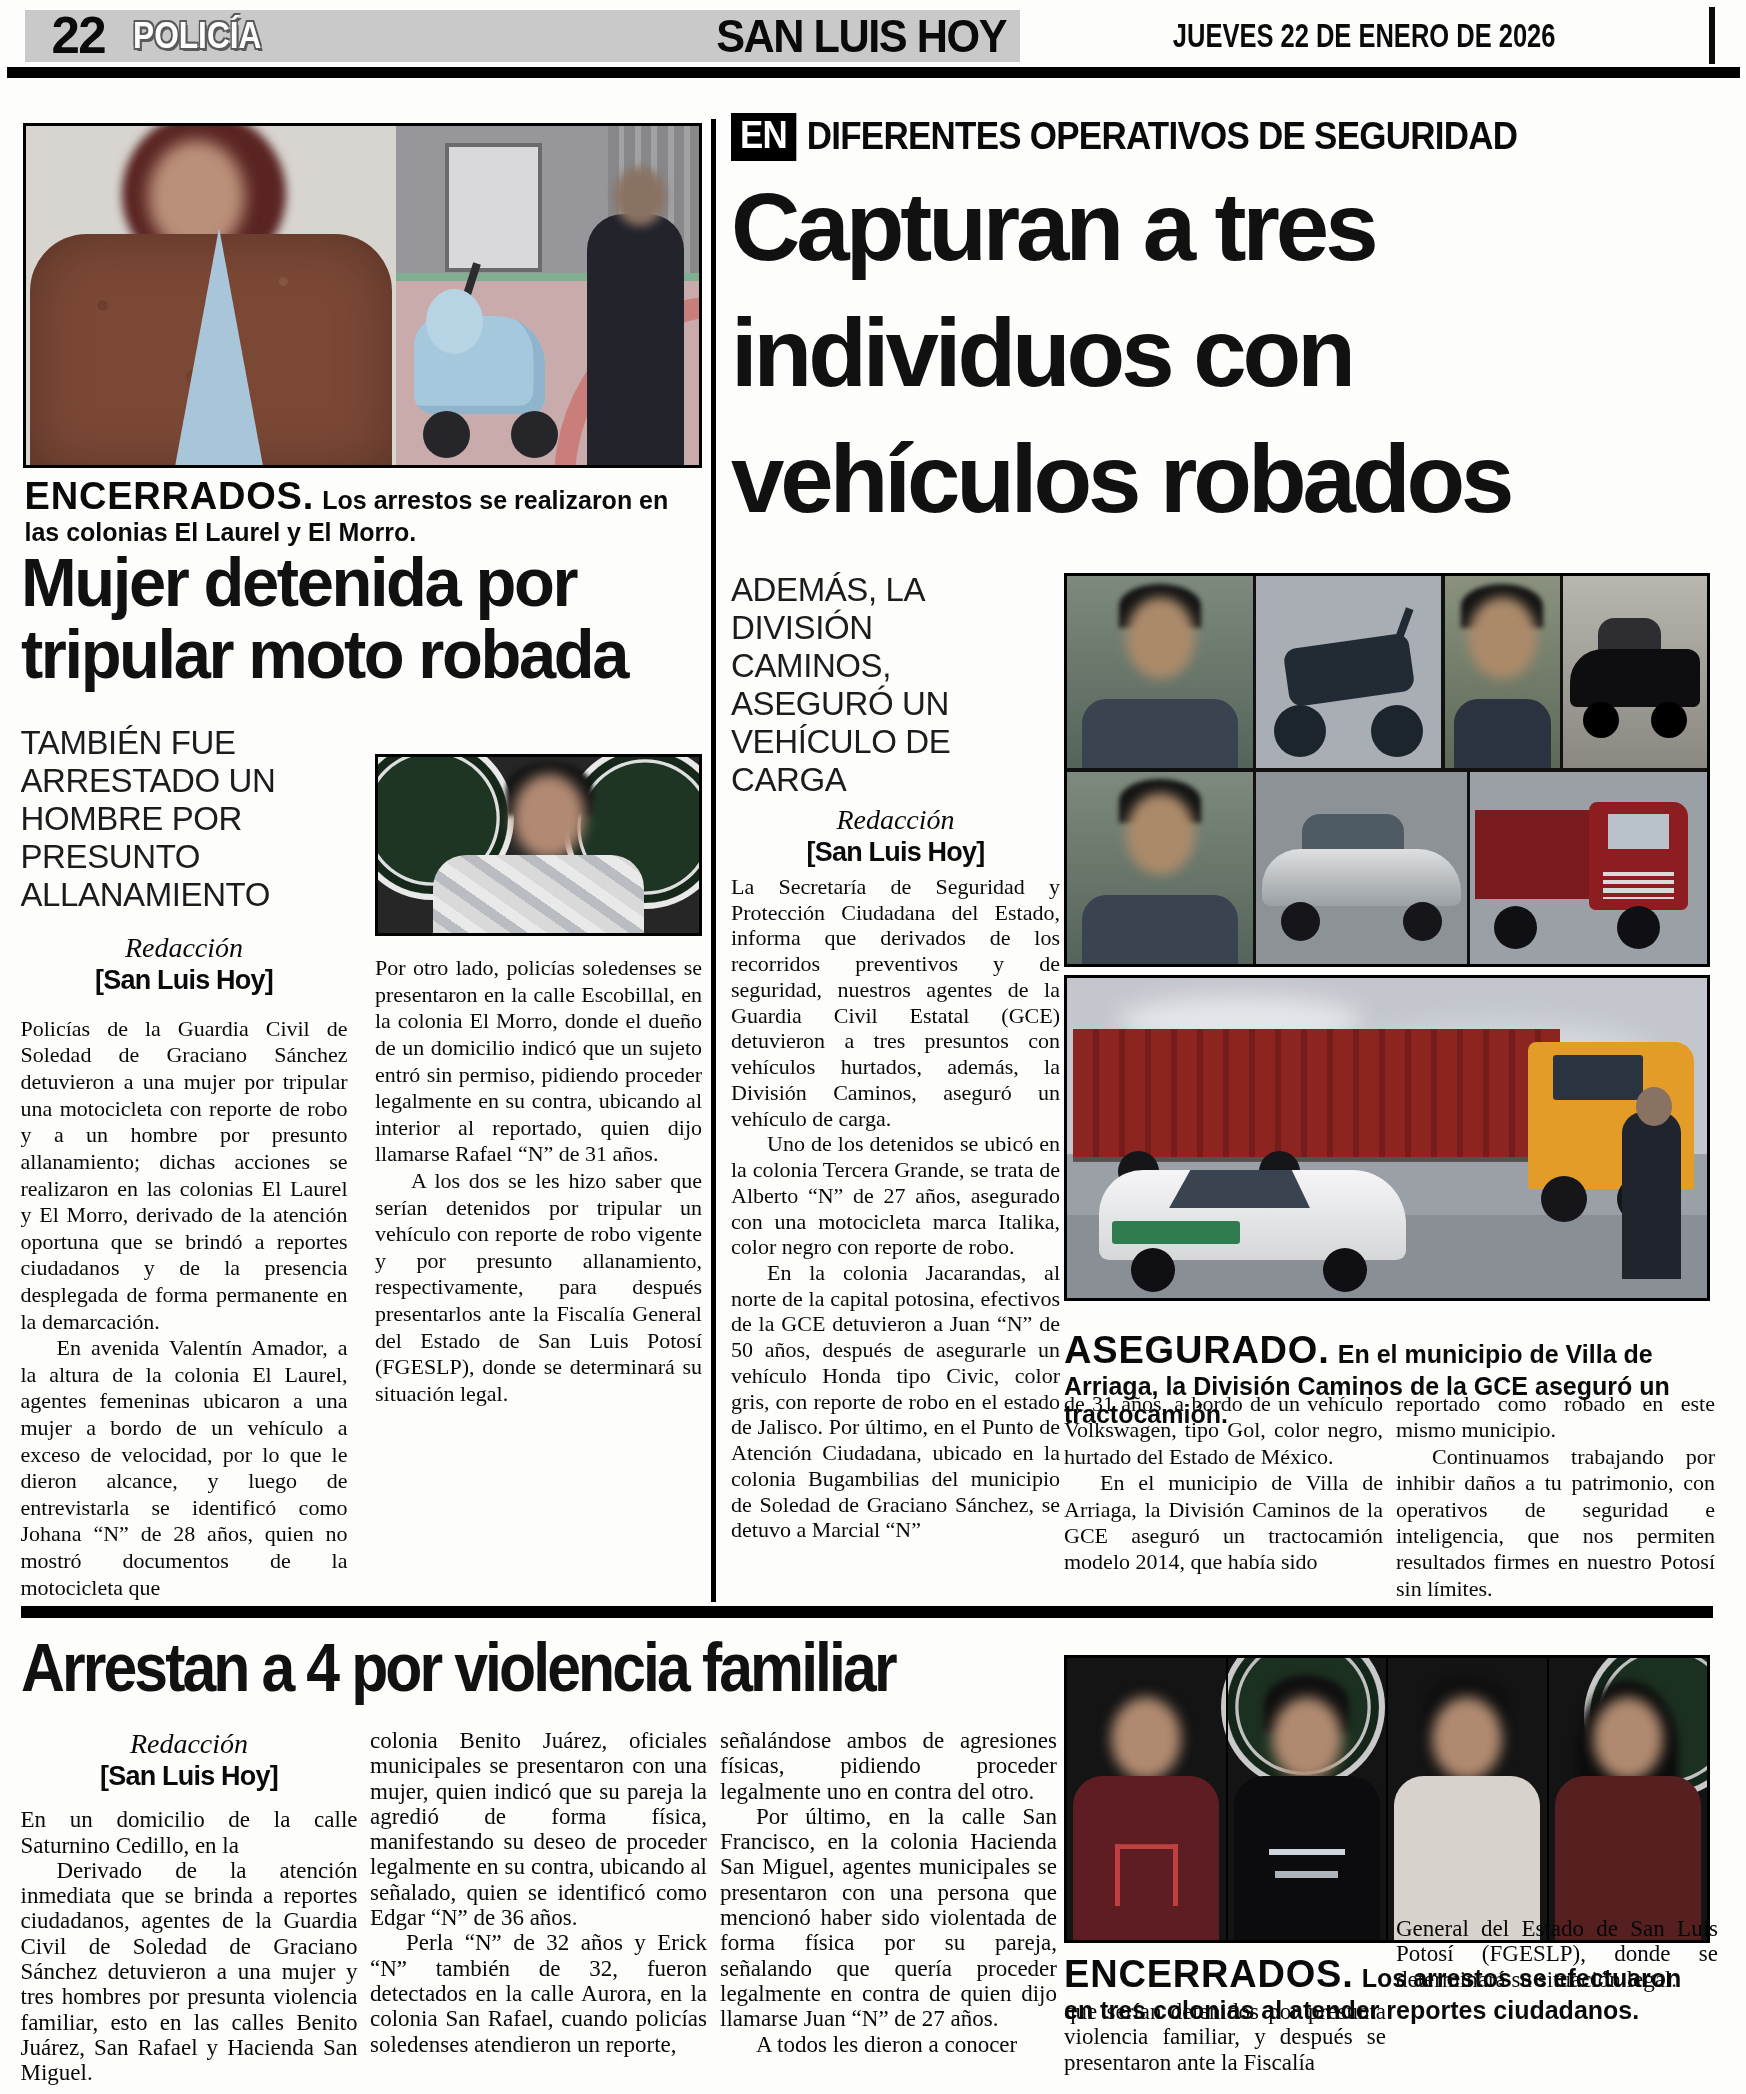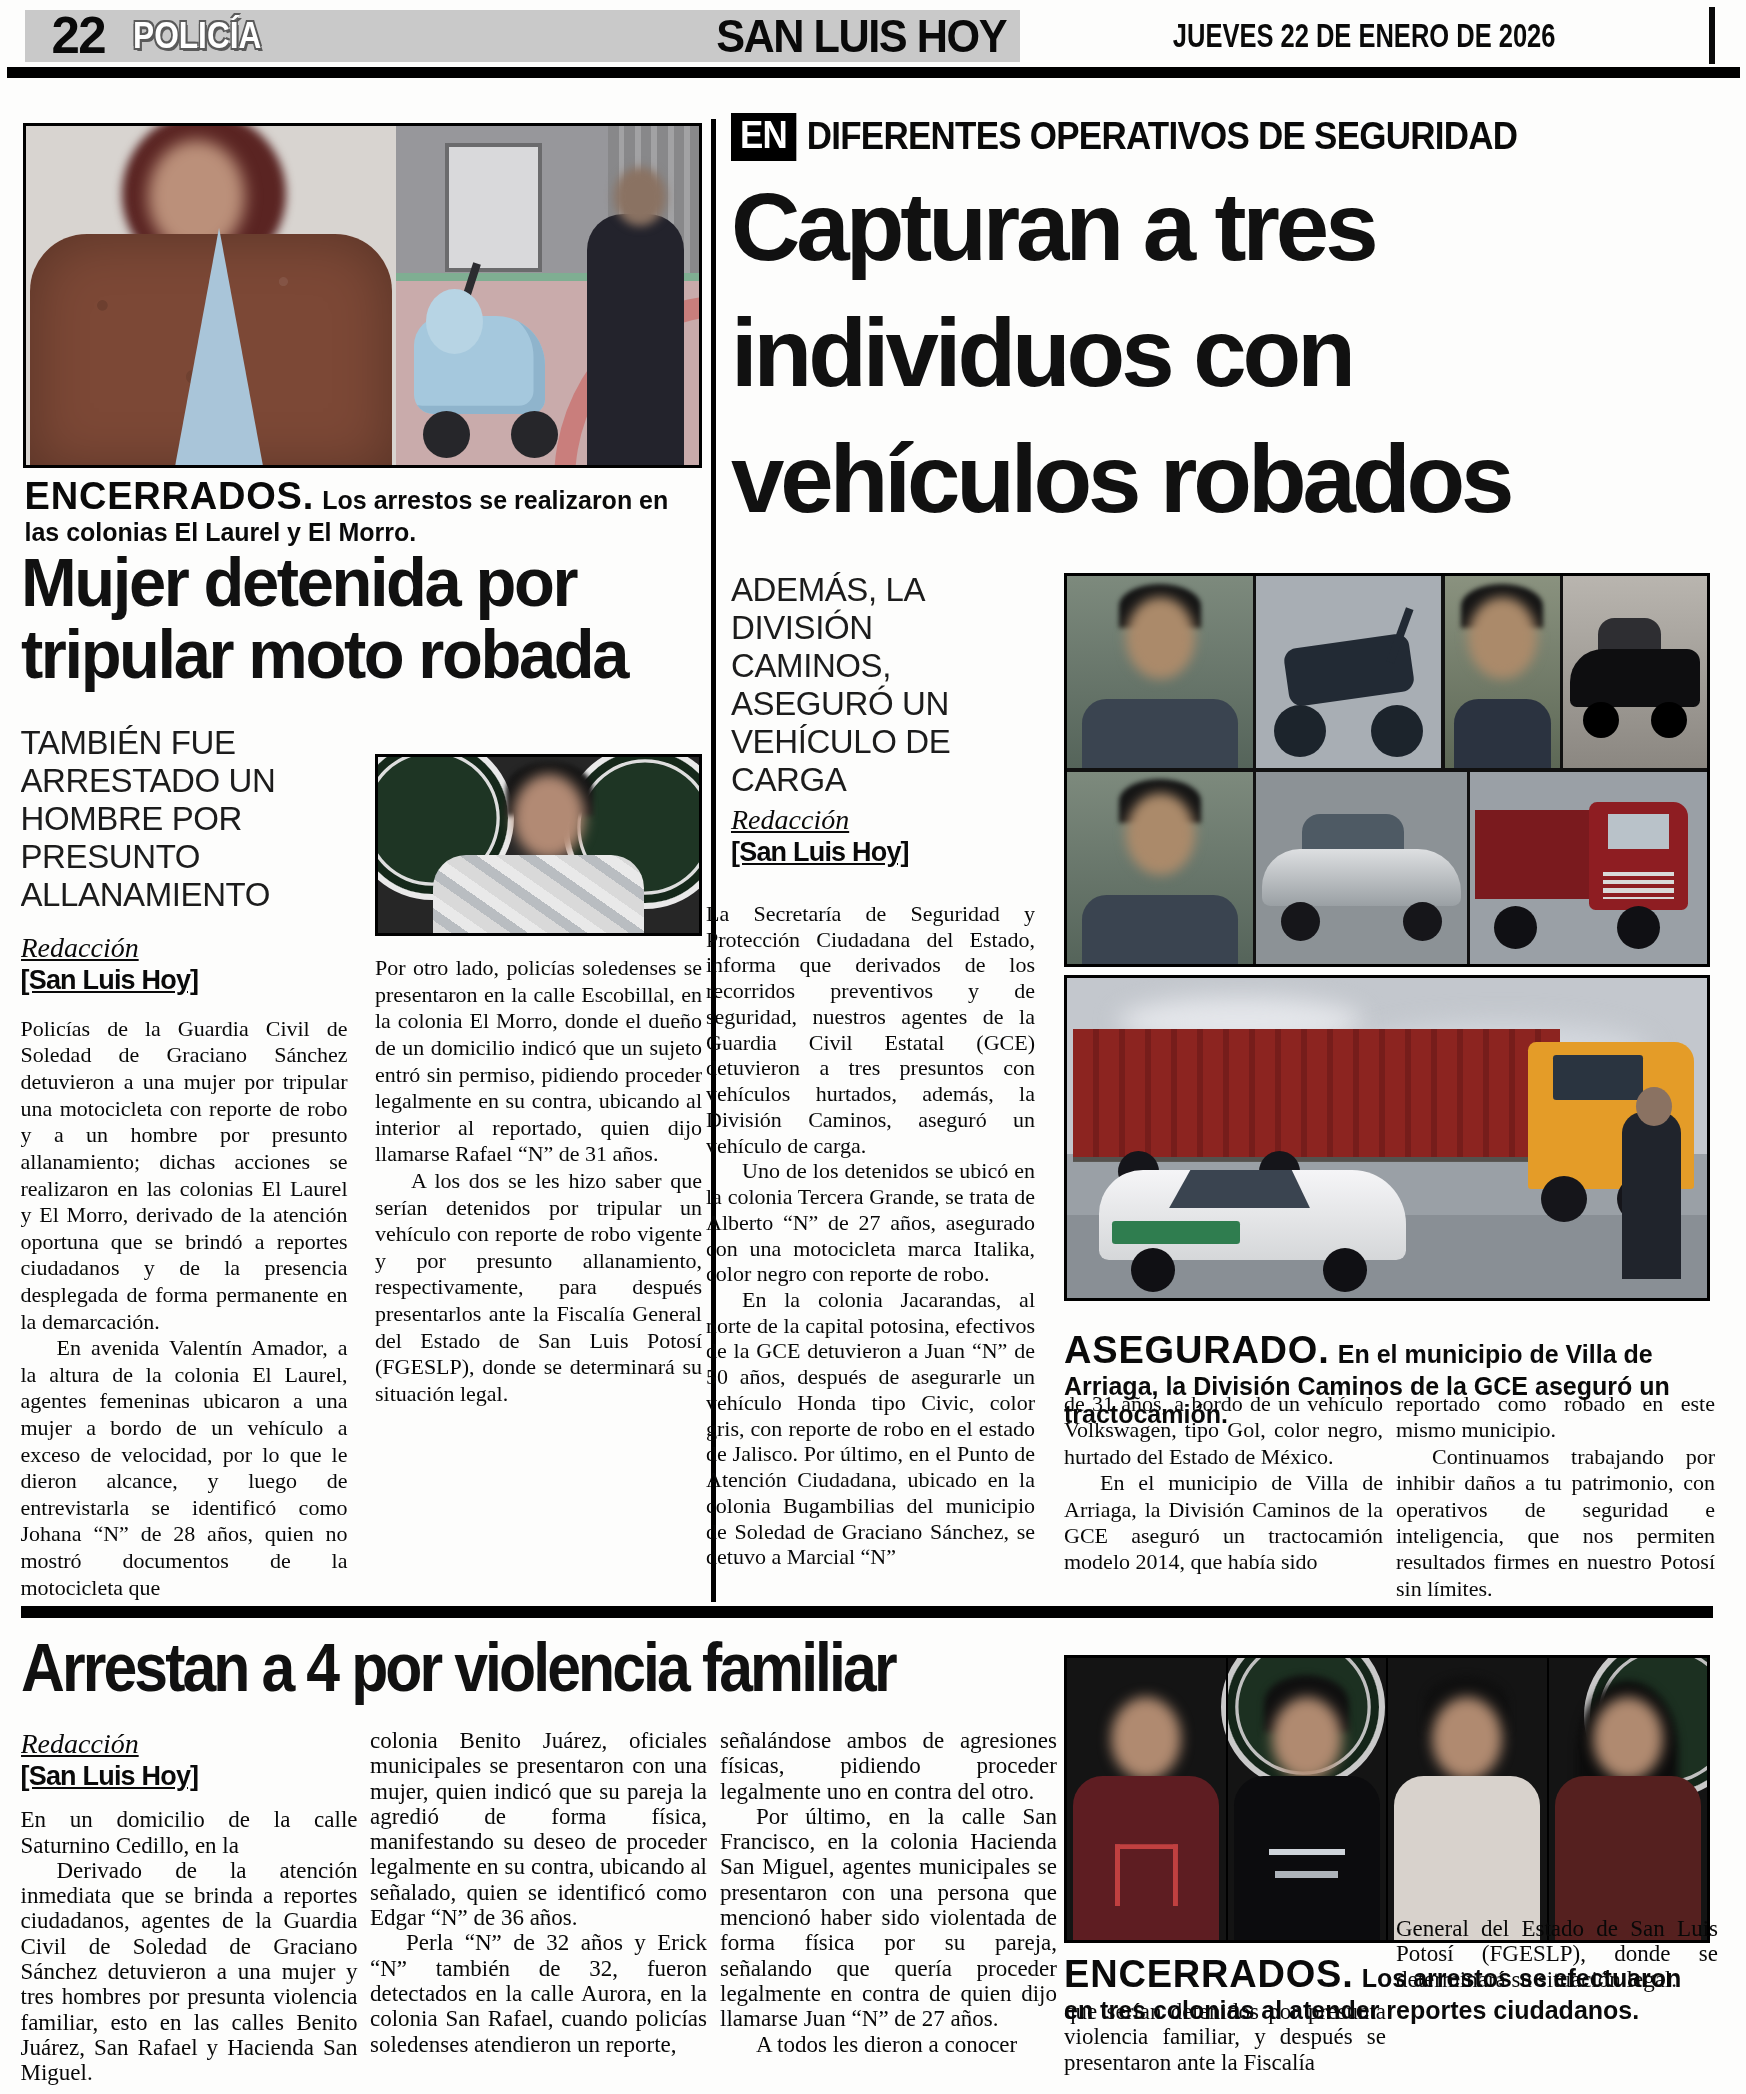--- a/index.html
+++ b/index.html
@@ -25,21 +25,21 @@
   .hdr-rule { position:absolute; left:6.5px; top:67px; width:1733px; height:10.6px; background:#000; }
 
   
   .ph { position:absolute; border:3.3px solid #000; overflow:hidden; background:#cfcfcf; }
   .ph * { position:absolute; }
   .cap { position:absolute; line-height:1.12; }
   .cap-lead { font-size:38px; font-weight:800; letter-spacing:0.8px; margin-right:8.2px; }
   .cap-text { font-size:25px; font-weight:700; }
   .headline { position:absolute; font-weight:800; color:#111; }
   .subhead { font-size:33px; font-weight:400; line-height:1.15; color:#1c1c1c; letter-spacing:-0.4px; }
-  .byline { text-align:left;text-decoration:underline; }
+  .byline { text-align:center; }
   .by-role { font-family:"Liberation Serif", serif; font-style:italic; font-size:28px; line-height:1.15; }
   .by-brand { font-size:27px; font-weight:800; letter-spacing:-0.8px; line-height:1.2; }
   .body-col { font-family:"Liberation Serif", serif; text-align:justify; color:#080808; }
   .body-col p { margin:0; }
   .body-col p + p { text-indent:36px; }
   .s12 { font-size:22px; line-height:1.21; }
   .s2  { font-size:22px; line-height:1.17; }
   .sAB { font-size:22px; line-height:1.2; }
   .s3  { font-size:23px; line-height:1.1; }
 
@@ -96,21 +96,21 @@
 
   
   #divider-v { position:absolute; left:711px; top:119px; width:4.9px; height:1483px; background:#000; }
   #kicker { position:absolute; left:731px; top:113px; display:flex; align-items:center; gap:11.5px;
     font-size:38px; font-weight:800; letter-spacing:-0.8px; transform:scaleX(0.92); transform-origin:left center; }
   .kicker-en { background:#000; color:#fff; padding:0.8px 9.8px 4.1px; }
   #headline2 { left:731px; top:164px; width:992px; font-size:97px; line-height:1.3;
     letter-spacing:-4.1px; transform:scaleX(0.99); transform-origin:left top; }
   #s2-subhead { position:absolute; left:731px; top:571px; width:282px; }
   #s2-byline { position:absolute; left:731px; top:804px; width:329px; }
-  #s2-body { position:absolute; left:706px; top:874px; width:329px; height:732px; overflow:hidden;margin-top:27px; }
+  #s2-body { position:absolute; left:731px; top:874px; width:329px; height:732px; overflow:hidden; }
 
   #photo-grid { left:1064px; top:573px; width:646px; height:394px; background:#111;
     display:flex; flex-direction:column; gap:3.3px; }
   #photo-grid .row { position:relative; display:flex; gap:3.3px; flex:1; }
   .tile { position:relative; overflow:hidden; flex:1; }
   .tile div { position:absolute; }
   .t-face { background:linear-gradient(#7d8a7d,#55645a); }
   .tf-hair { left:50%; top:4%; width:82px; height:44px; margin-left:-41px; background:#151515;
     border-radius:50% 50% 0 0; filter:blur(2.5px); }
   .tf-face { left:50%; top:11%; width:69px; height:82px; margin-left:-34px; background:#ab8a6a;

